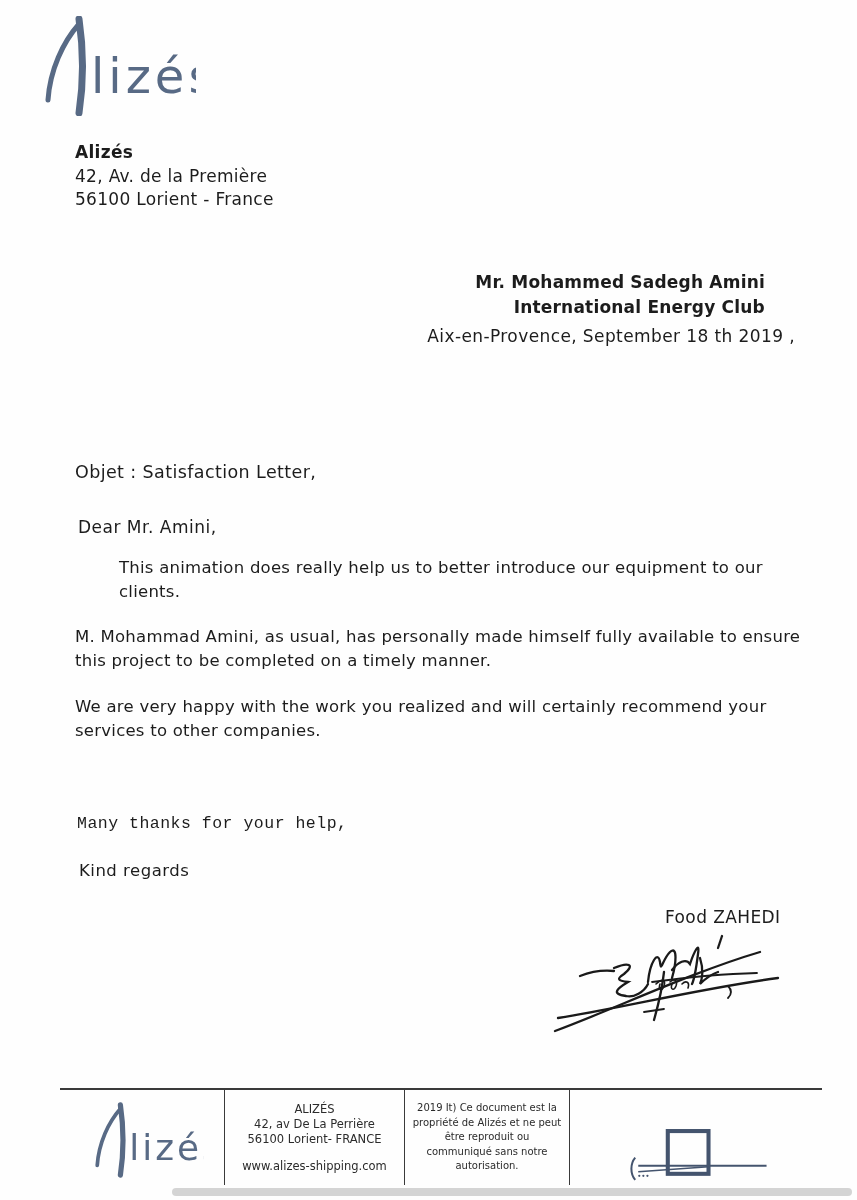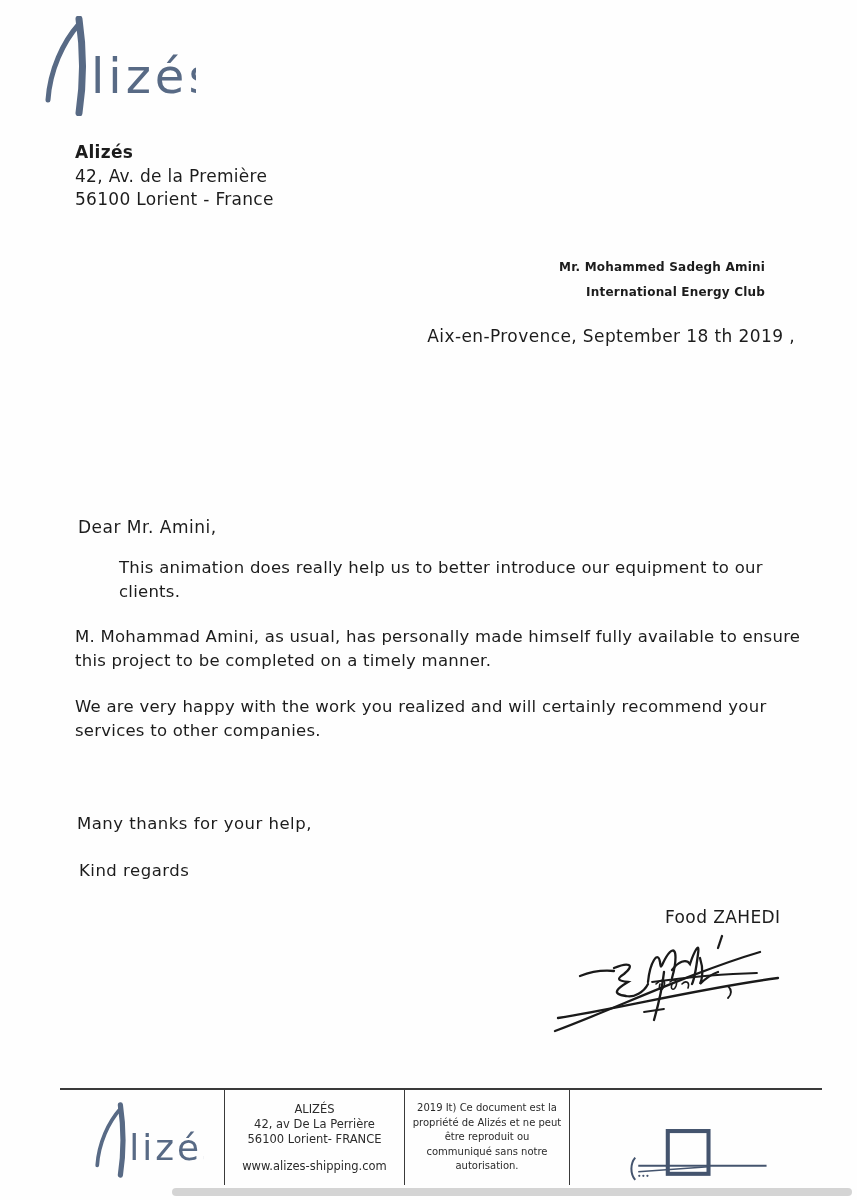--- a/index.html
+++ b/index.html
@@ -13,32 +13,32 @@
     font-family: "DejaVu Sans", "Liberation Sans", sans-serif;
     color: #1c1c1c;
     overflow: hidden;
   }
   .logo-top { position: absolute; left: 36px; top: 16px; width: 160px; height: 100px; }
   .logo-svg { width: 100%; height: 100%; }
 
   .sender { position: absolute; left: 75px; top: 141px; font-size: 17px; line-height: 23.5px; letter-spacing: 0.3px; }
   .sender .name { font-weight: bold; }
 
-  .recipient { position: absolute; right: 92px; top: 255px; text-align: right; font-weight: bold; font-size: 12px; line-height: 25px; letter-spacing: 0.2px; }
+  .recipient { position: absolute; right: 92px; top: 270px; text-align: right; font-weight: bold; font-size: 17px; line-height: 25px; letter-spacing: 0.2px; }
 
   .date-line { position: absolute; right: 62px; top: 326px; font-size: 17px; letter-spacing: 0.4px; }
 
   .subject { position: absolute; left: 75px; top: 462px; font-size: 17.5px; letter-spacing: 0.4px; }
   .salutation { position: absolute; left: 78px; top: 517px; font-size: 17px; letter-spacing: 0.5px; }
 
   .body-block { position: absolute; left: 75px; top: 556px; width: 732px; font-size: 16.5px; line-height: 24px; letter-spacing: 0.25px; }
   .body-block p { margin-bottom: 22px; }
   .body-block p.gap-sm { margin-bottom: 21px; margin-left: 44px; }
 
-  .closing { position: absolute; left: 77px; top: 814px; font-size: 16.5px; letter-spacing: 0.5px; }
+  .closing { position: absolute; left: 77px; top: 814px; font-size: 16.5px; letter-spacing: 0.5px; font-family: Liberation Mono, monospace; }
   .sign-off { position: absolute; left: 79px; top: 861px; font-size: 16.5px; letter-spacing: 0.5px; }
 
   .signer-name { position: absolute; left: 665px; top: 907px; font-size: 17px; letter-spacing: 0.4px; }
   .signature { position: absolute; left: 552px; top: 932px; width: 240px; height: 110px; }
 
   .footer { position: absolute; left: 60px; top: 1088px; width: 762px; height: 97px; border-top: 2px solid #3a3a3a; display: flex; }
   .footer-col { height: 100%; position: relative; }
   .footer-col.divided { border-right: 1.5px solid #3a3a3a; }
   .fcol-1 { width: 165px; }
   .fcol-2 { width: 180px; display: flex; flex-direction: column; align-items: center; justify-content: center; text-align: center; font-size: 11.5px; line-height: 15px; color: #2b2b2b; }
@@ -70,20 +70,21 @@
     <div>56100 Lorient - France</div>
   </div>
 
   <div class="recipient">
     <div>Mr. Mohammed Sadegh Amini</div>
     <div>International Energy Club</div>
   </div>
 
   <div class="date-line">Aix-en-Provence, September 18 th 2019 ,</div>
 
+  <div class="subject">Objet : Satisfaction Letter,</div>
   <div class="salutation">Dear Mr. Amini,</div>
 
   <div class="body-block">
     <p class="gap-sm">This animation does really help us to better introduce our equipment to our clients.</p>
     <p>M. Mohammad Amini, as usual, has personally made himself fully available to ensure this project to be completed on a timely manner.</p>
     <p>We are very happy with the work you realized and will certainly recommend your services to other companies.</p>
   </div>
 
   <div class="closing">Many thanks for your help,</div>
   <div class="sign-off">Kind regards</div>

